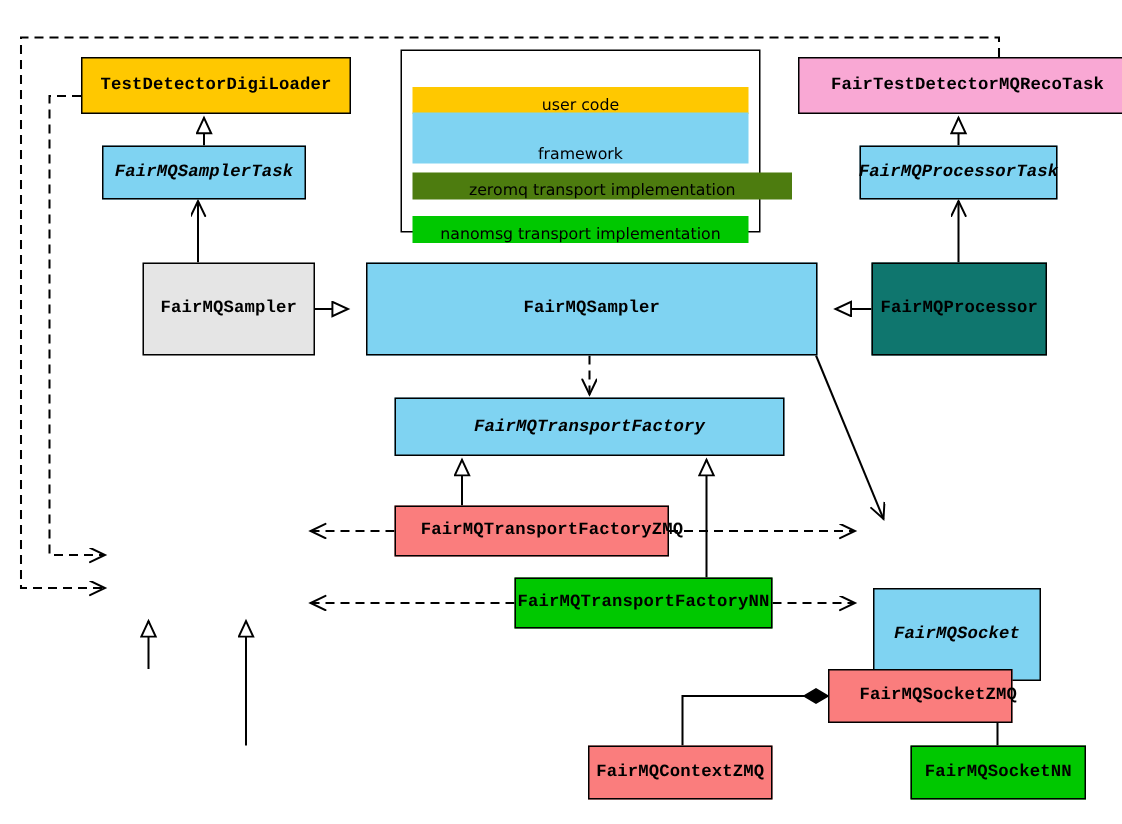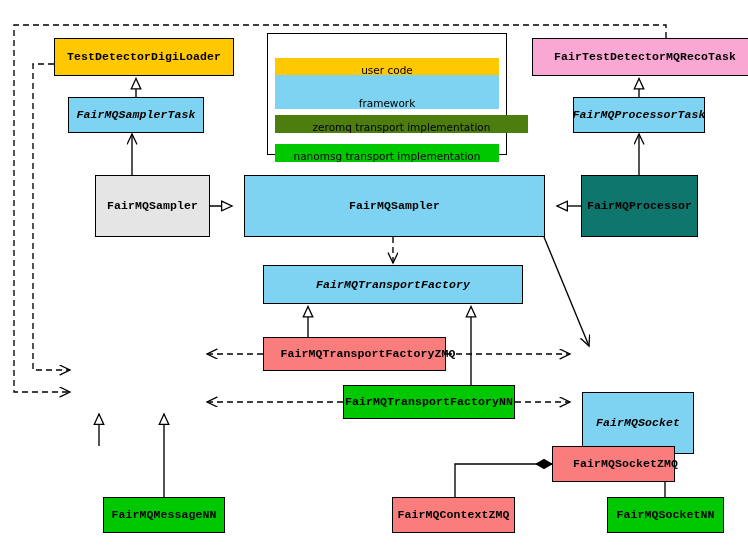--- a/index.html
+++ b/index.html
@@ -131,23 +131,20 @@
   <div class="node" style="left:343px;top:385px;width:172px;height:34px;background:#00C800;">
     <span>FairMQTransportFactoryNN</span>
   </div>
 
 
   <div class="node abstract" style="left:582px;top:348px;width:112px;height:62px;background:#7FD3F2;margin-top:44px;">
     <span>FairMQSocket</span>
   </div>
 
 
-  <div class="node" style="left:103px;top:497px;width:122px;height:36px;background:#00C800;">
-    <span>FairMQMessageNN</span>
-  </div>
 
   <div class="node" style="left:552px;top:446px;width:123px;height:36px;background:#FA7D7D;padding-left:24px;">
     <span>FairMQSocketZMQ</span>
   </div>
 
   <div class="node" style="left:607px;top:497px;width:117px;height:36px;background:#00C800;">
     <span>FairMQSocketNN</span>
   </div>
 
   <div class="node" style="left:392px;top:497px;width:123px;height:36px;background:#FA7D7D;">

